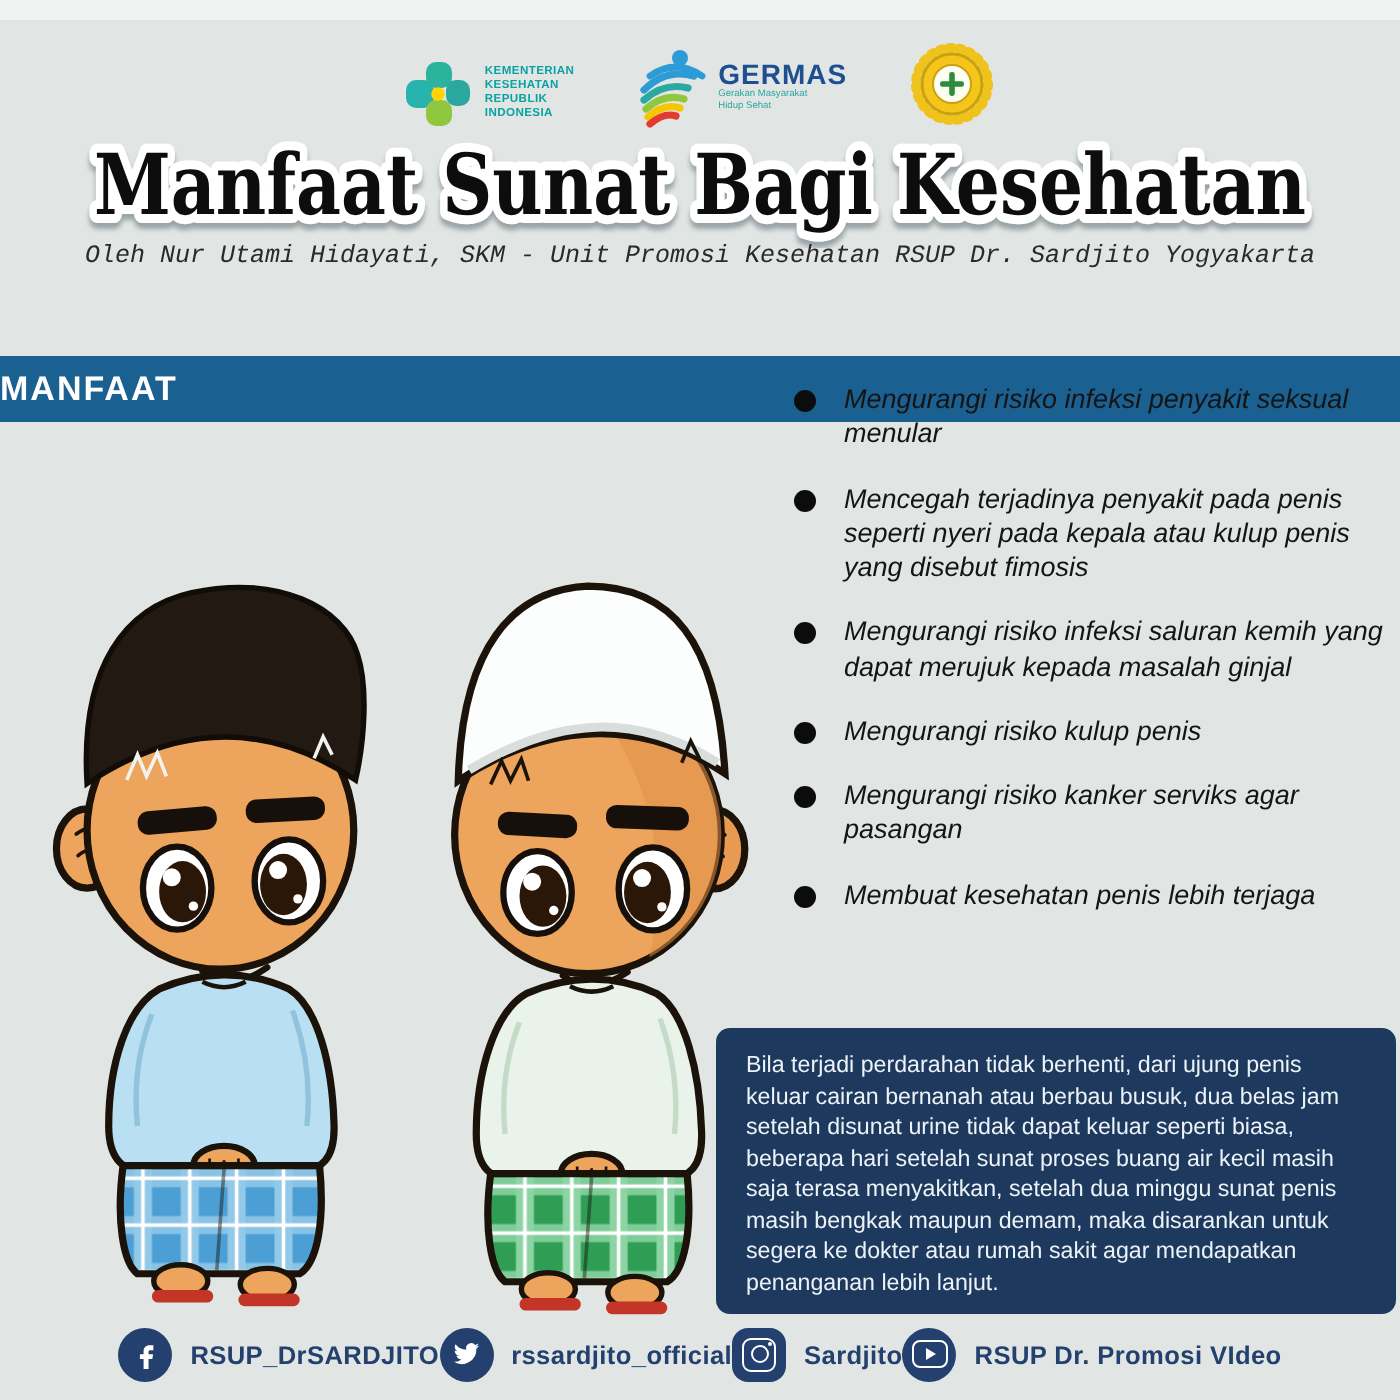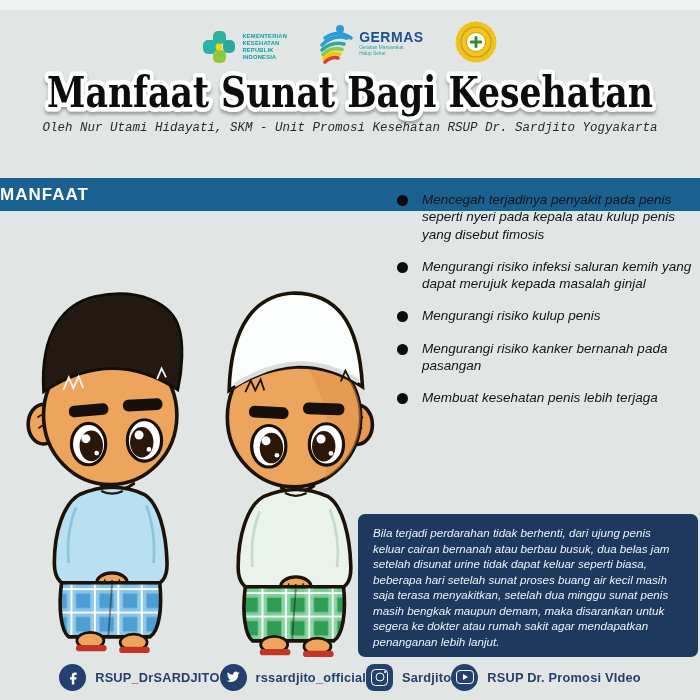--- a/index.html
+++ b/index.html
@@ -27,21 +27,21 @@
 
   
   .benefits{position:absolute;left:397px;top:191px;width:298px;margin:0;padding:0;list-style:none;}
   .benefits li{display:flex;gap:14px;margin-bottom:15px;}
   .dot{width:11px;height:11px;background:#0c0c0c;border-radius:50%;margin-top:4px;flex:none;}
   .btext{font-size:13.5px;font-style:italic;line-height:1.28;color:#141414;}
 
   
   .warn{position:absolute;left:358px;top:514px;width:340px;height:143px;background:#1d3a5e;
         border-radius:7px;box-sizing:border-box;padding:11px 15px;color:#edf2f8;
-        font-style:italic;font-size:11.6px;line-height:1.34;}
+        font-size:11.6px;line-height:1.34;}
 
   
   .boy1{position:absolute;left:8px;top:226px;width:190px;height:428px;}
   .boy2{position:absolute;left:198px;top:230px;width:192px;height:428px;}
 
   
   .footer{position:absolute;left:0;right:0;bottom:0;height:46px;display:flex;align-items:center;
           justify-content:center;}
   .soc{display:flex;align-items:center;gap:9px;}
   .soc .label{font-size:12.8px;font-weight:bold;color:#24406e;letter-spacing:.2px;}
@@ -225,33 +225,37 @@
 
     <ellipse cx="78" cy="460" rx="15" ry="9" fill="#eda45c" stroke="#1b1209" stroke-width="3"></ellipse>
     <ellipse cx="126" cy="462" rx="15" ry="9" fill="#eda45c" stroke="#1b1209" stroke-width="3"></ellipse>
     <rect x="62" y="465" width="34" height="7" rx="3.5" fill="#c23527"></rect>
     <rect x="110" y="467" width="34" height="7" rx="3.5" fill="#c23527"></rect>
   </svg>
 
   <ul class="benefits">
     <li>
       <span class="dot"></span>
+      <span class="btext">Mengurangi risiko infeksi penyakit seksual menular</span>
+      </li>
+    <li>
+      <span class="dot"></span>
       <span class="btext">Mencegah terjadinya penyakit pada penis seperti nyeri pada kepala atau kulup penis yang disebut fimosis</span>
       </li>
     <li>
       <span class="dot"></span>
       <span class="btext">Mengurangi risiko infeksi saluran kemih yang dapat merujuk kepada masalah ginjal</span>
       </li>
     <li>
       <span class="dot"></span>
       <span class="btext">Mengurangi risiko kulup penis</span>
       </li>
     <li>
       <span class="dot"></span>
-      <span class="btext">Mengurangi risiko kanker bernanah pada pasangan</span>
+      <span class="btext">Mengurangi risiko kanker serviks agar pasangan</span>
       </li>
     <li>
       <span class="dot"></span>
       <span class="btext">Membuat kesehatan penis lebih terjaga</span>
       </li>
   </ul>
 
   <div class="warn">Bila terjadi perdarahan tidak berhenti, dari ujung penis keluar cairan bernanah atau berbau busuk, dua belas jam setelah disunat urine tidak dapat keluar seperti biasa, beberapa hari setelah sunat proses buang air kecil masih saja terasa menyakitkan, setelah dua minggu sunat penis masih bengkak maupun demam, maka disarankan untuk segera ke dokter atau rumah sakit agar mendapatkan penanganan lebih lanjut.</div>
 
   <div class="footer">

